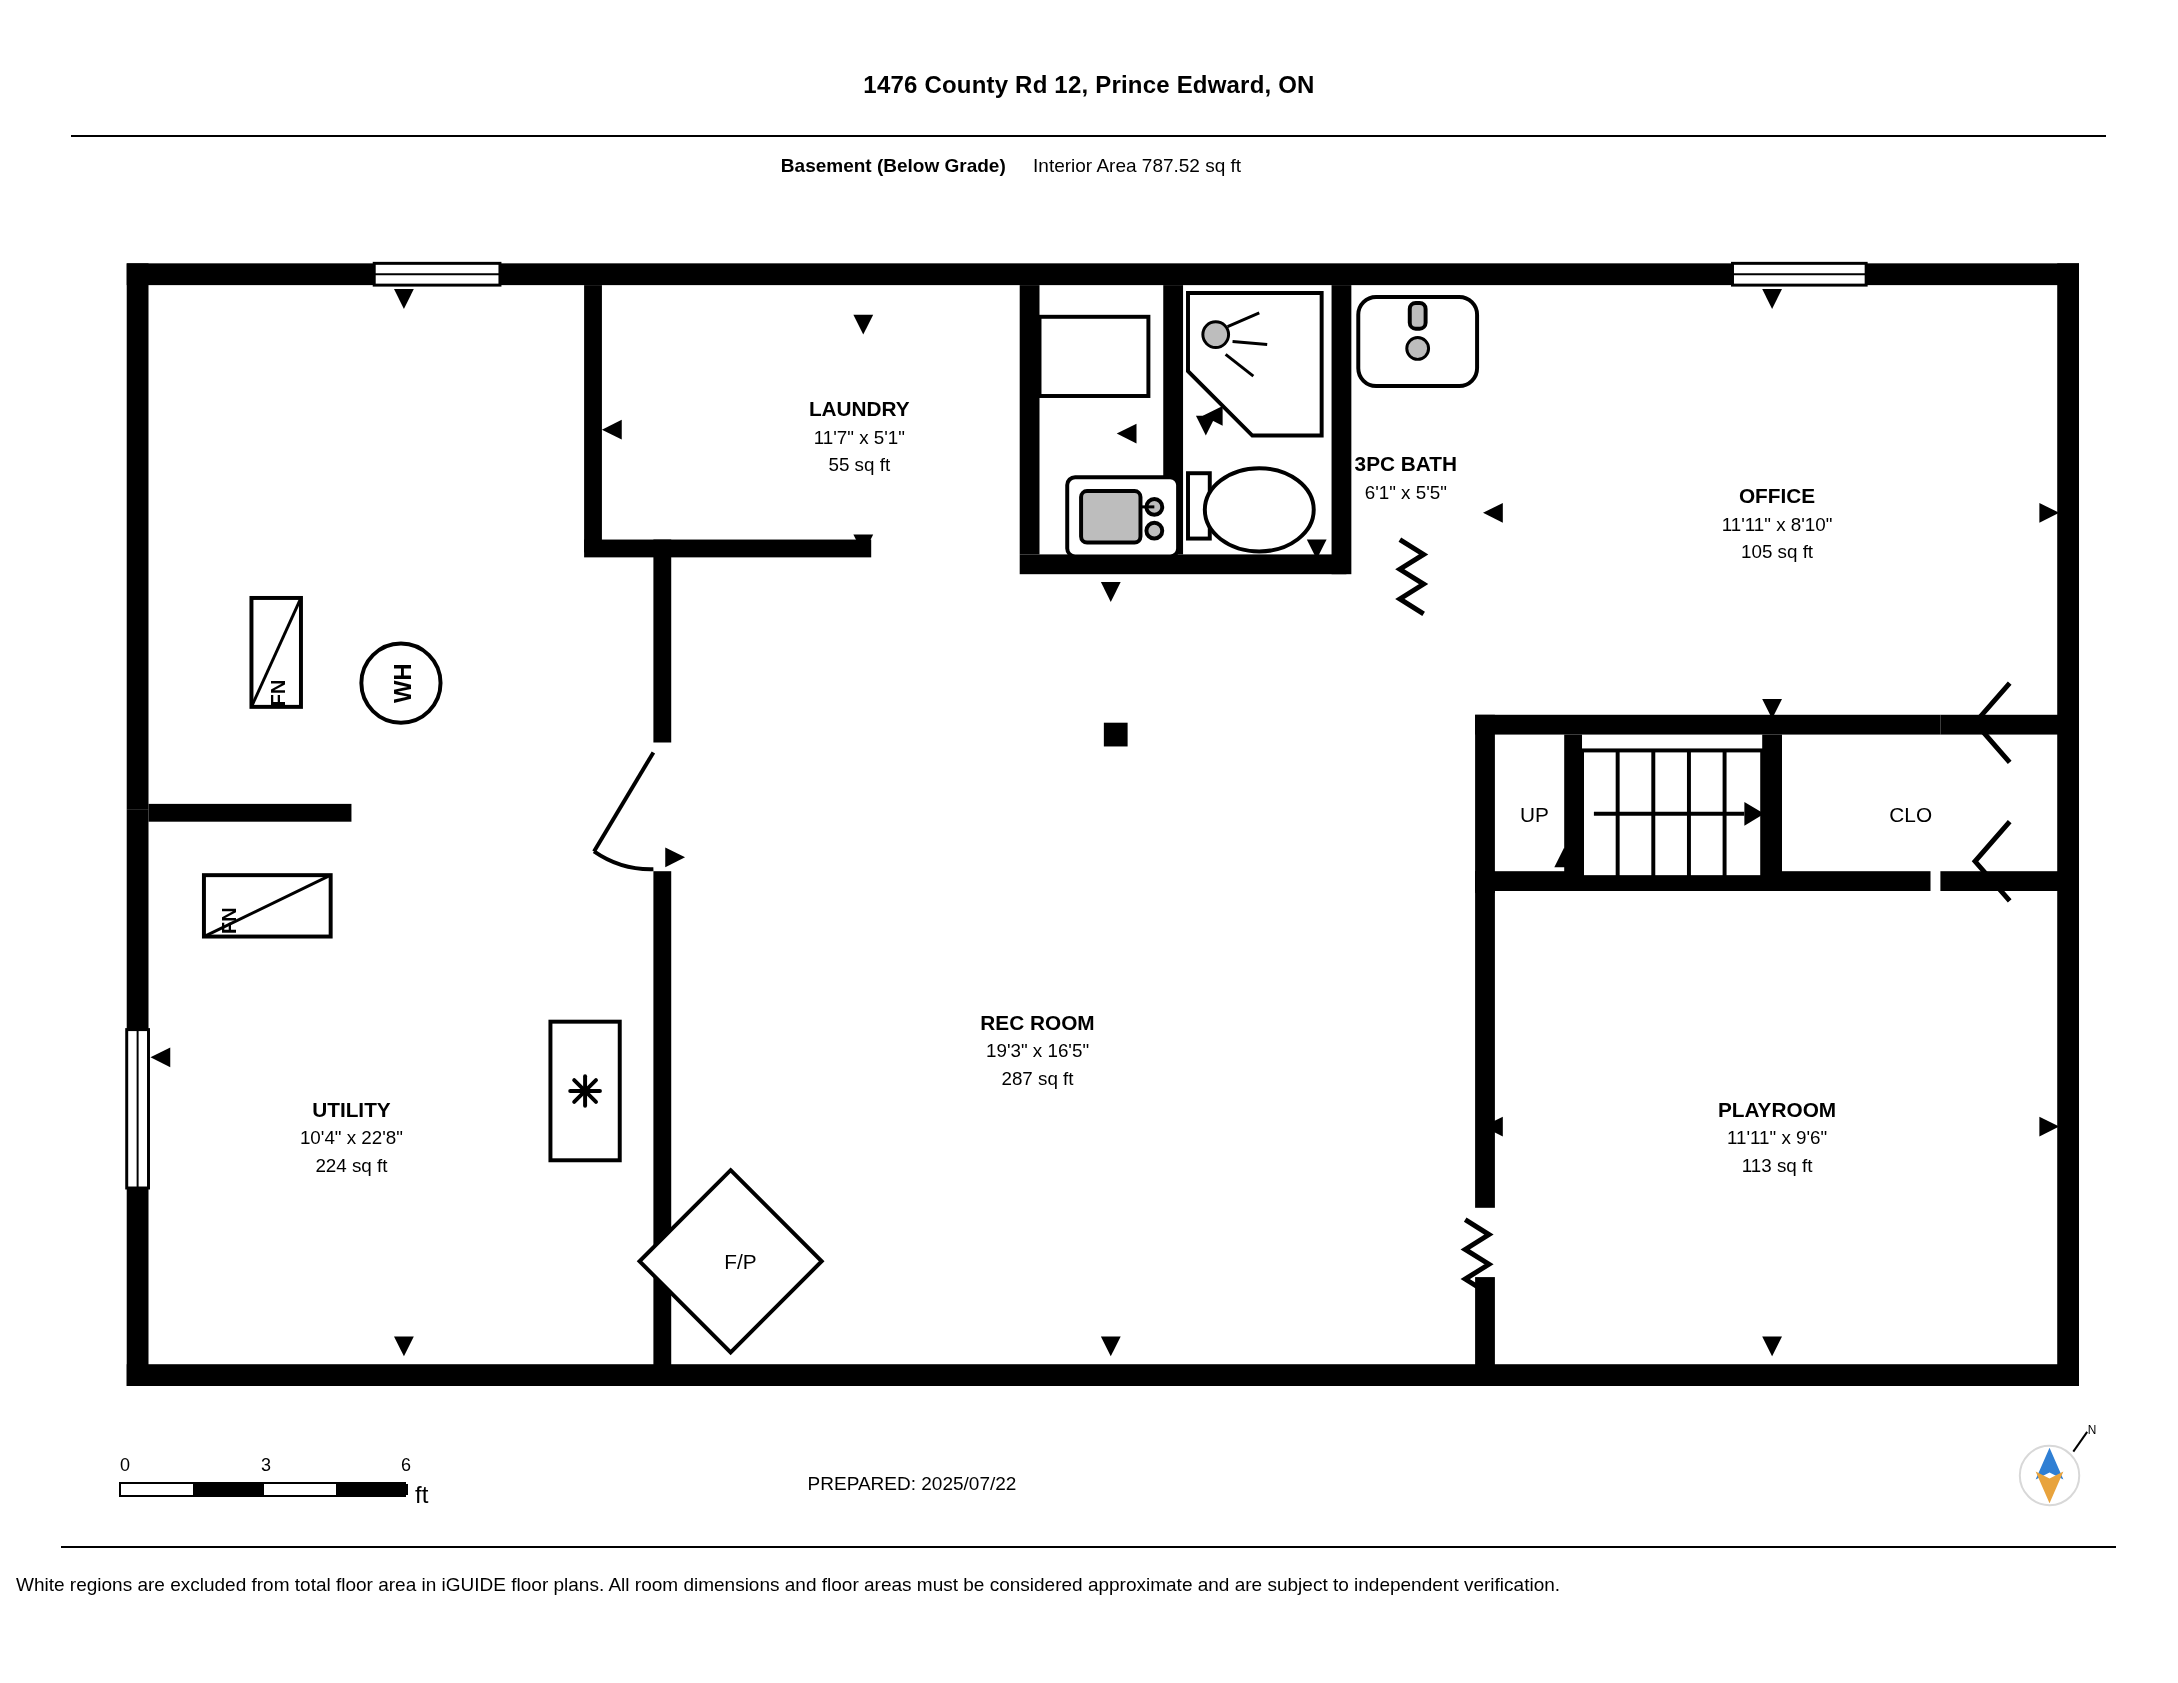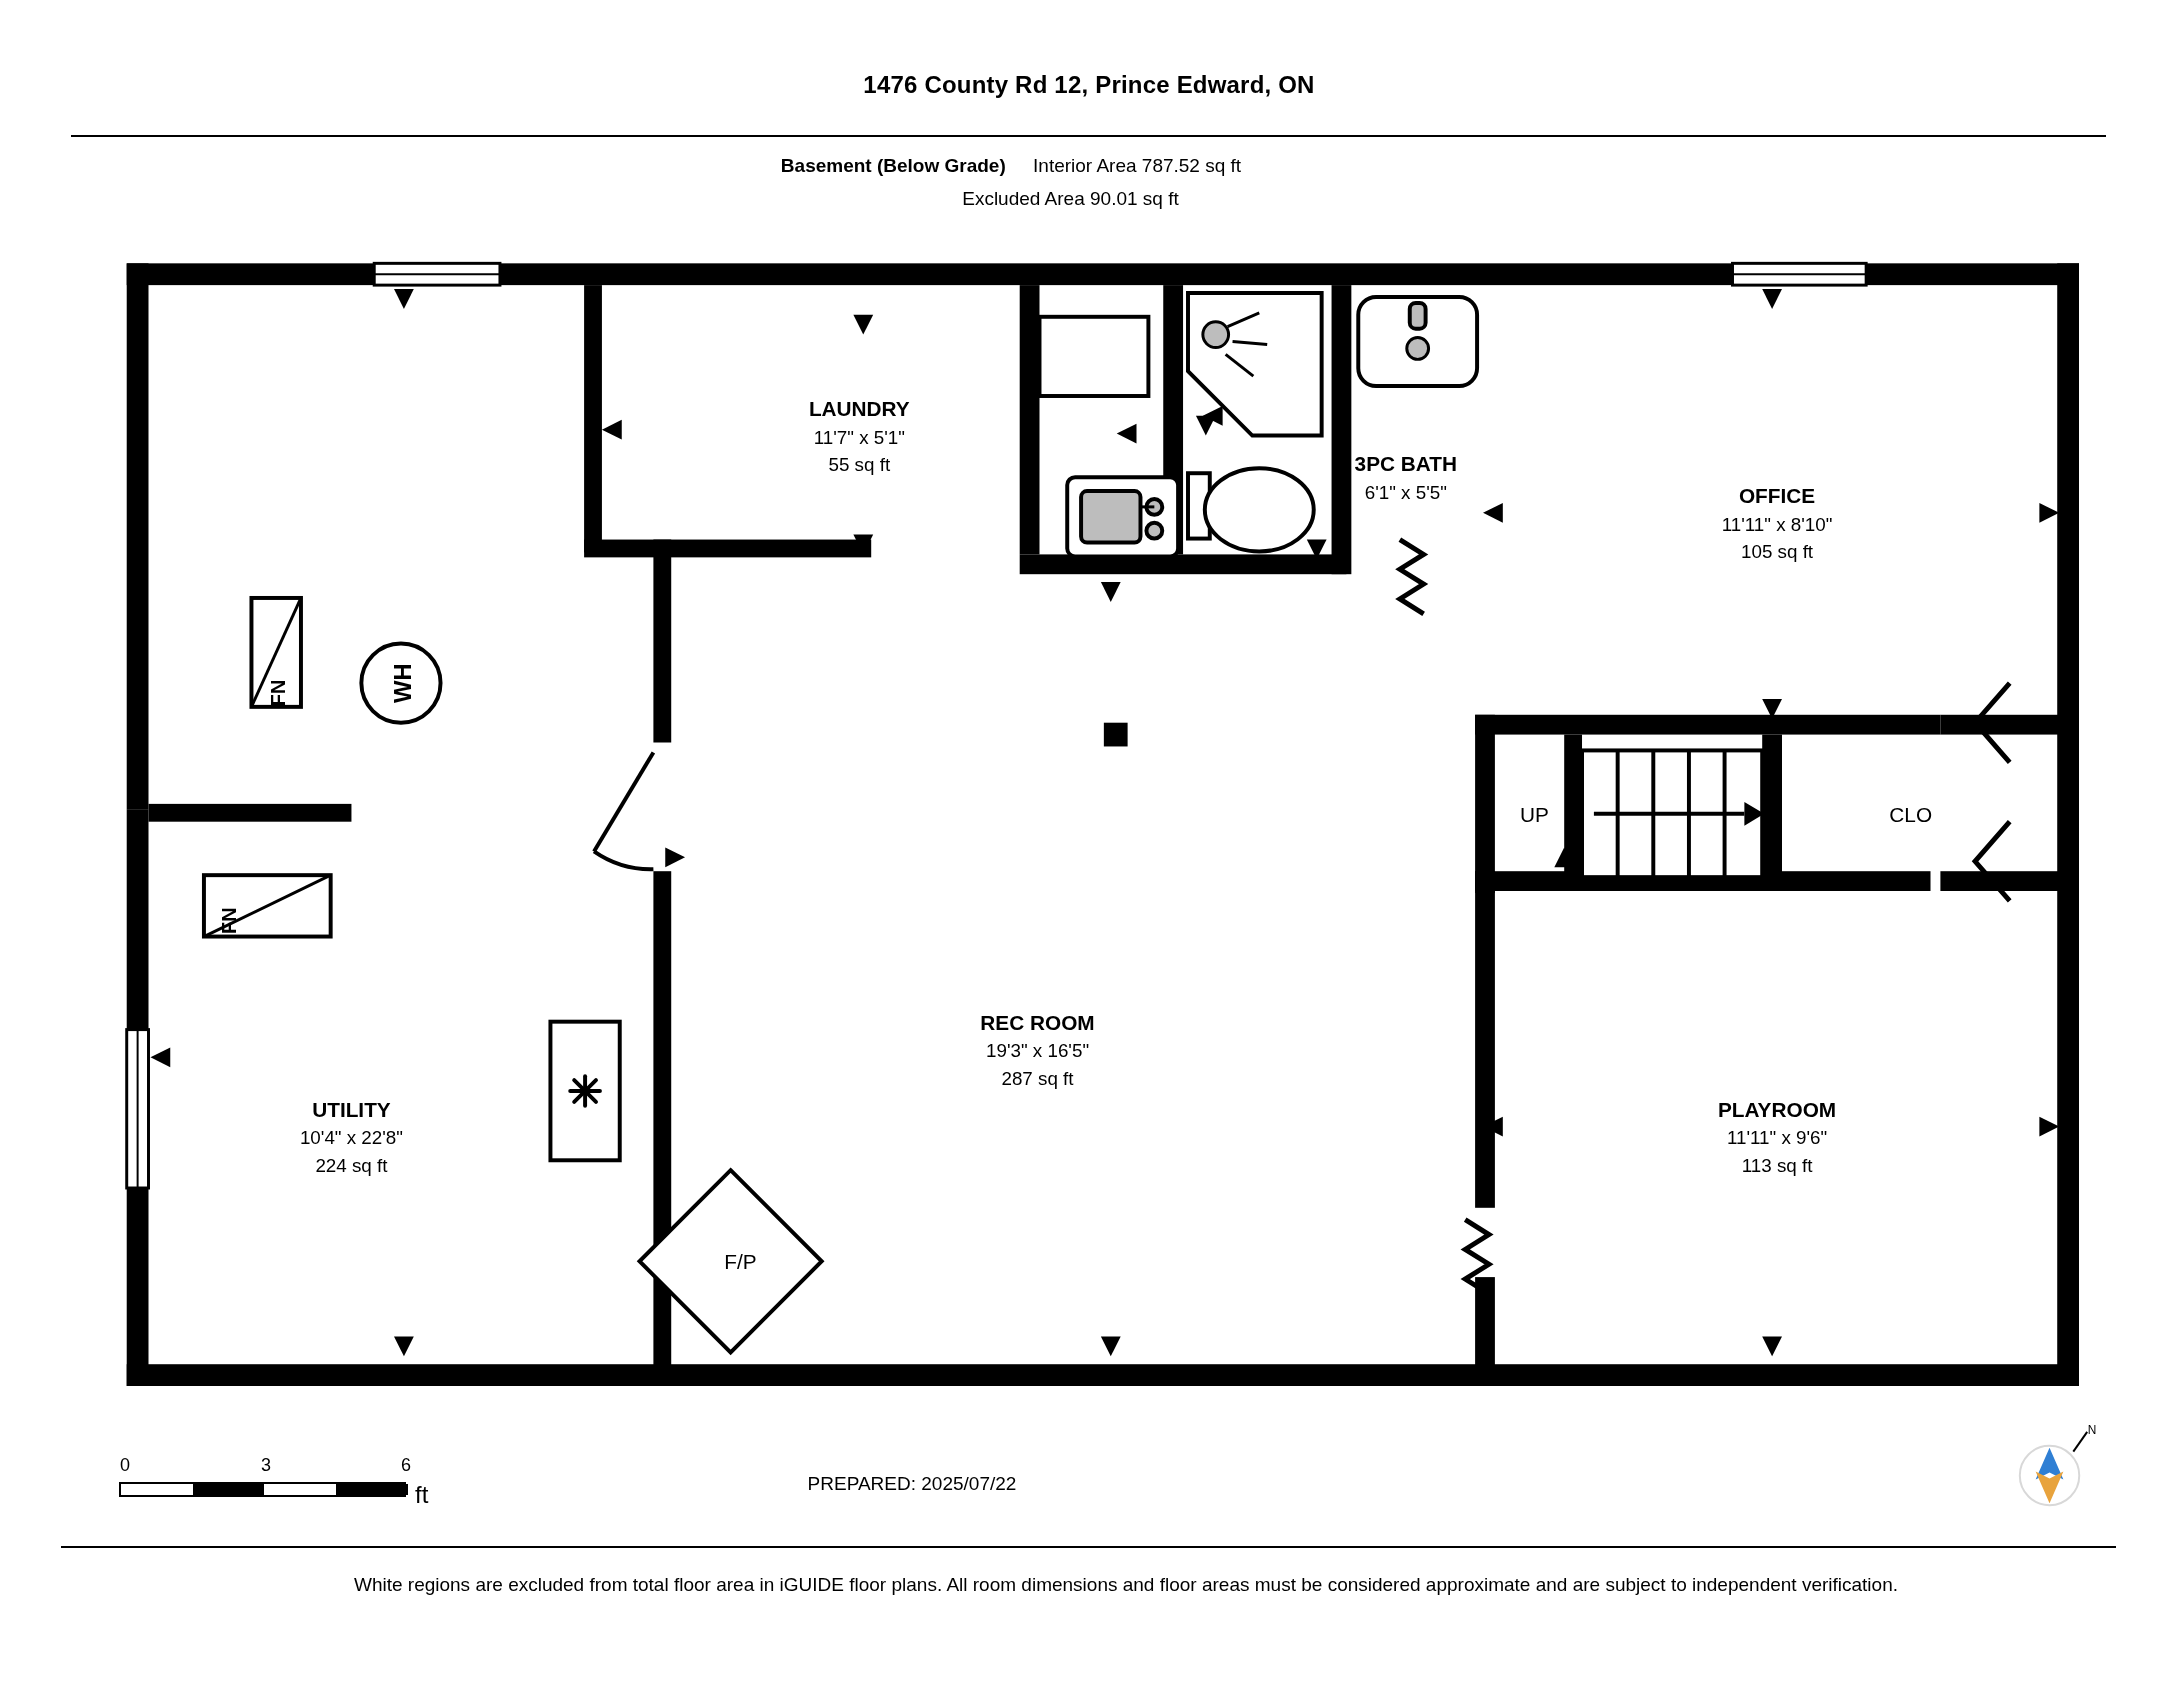--- a/index.html
+++ b/index.html
@@ -122,22 +122,23 @@
     top: 1546px;
     width: 2055px;
     height: 2px;
     background: #000;
   }
   .disclaimer {
     position: absolute;
     left: 0;
     top: 1574px;
     width: 1898px;
-    text-align: right;
+    text-align: left;
     font-size: 19px;
+    padding-left: 16px;
   }
   .compass {
     position: absolute;
     left: 1998px;
     top: 1418px;
     width: 109px;
     height: 109px;
   }
   
   text {
@@ -149,23 +150,20 @@
 
 <div class="page">
 
   <div class="title">1476 County Rd 12, Prince Edward, ON</div>
   <div class="title-rule"></div>
 
   <div class="meta">
     <span class="row">
       <span class="lvl">Basement (Below Grade)</span>
       <span>Interior Area 787.52 sq ft</span>
-    </span>
-    <span class="row">
-      <span class="area2">Excluded Area 90.01 sq ft</span>
     </span>
   </div>
 
   <svg class="plan" viewBox="0 0 2200 1700">
 
     <g fill="#000">
 
       <rect x="128" y="266" width="250" height="22"></rect>
 
       <rect x="505" y="266" width="1245" height="22"></rect>

